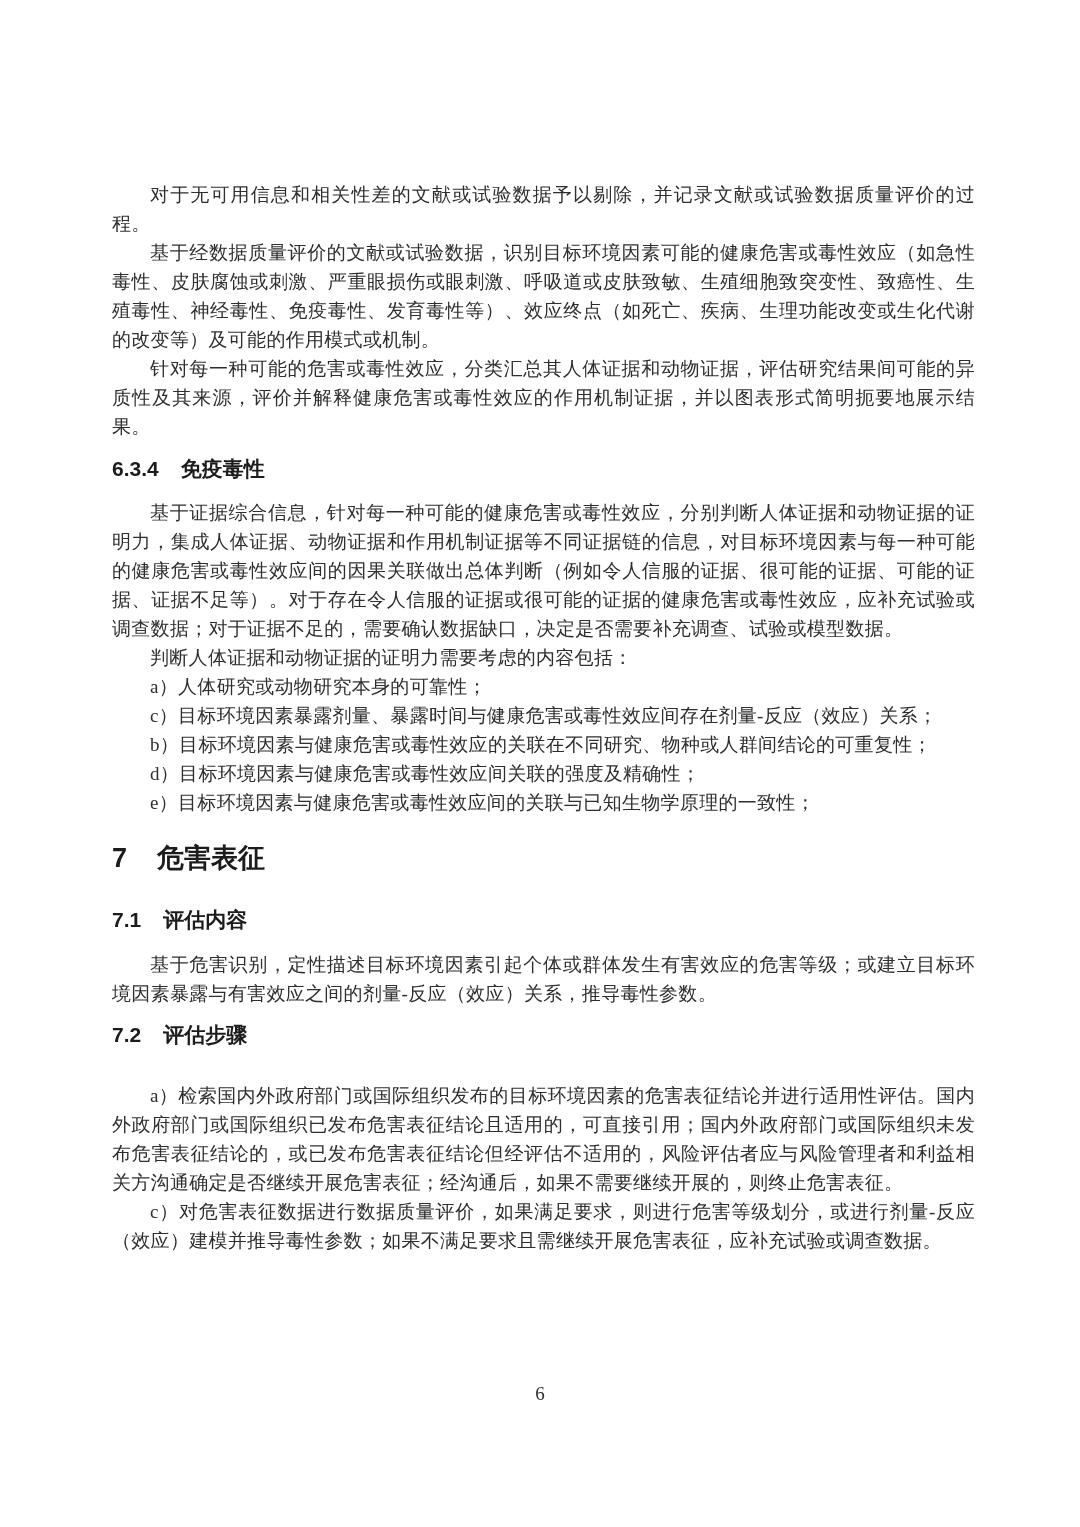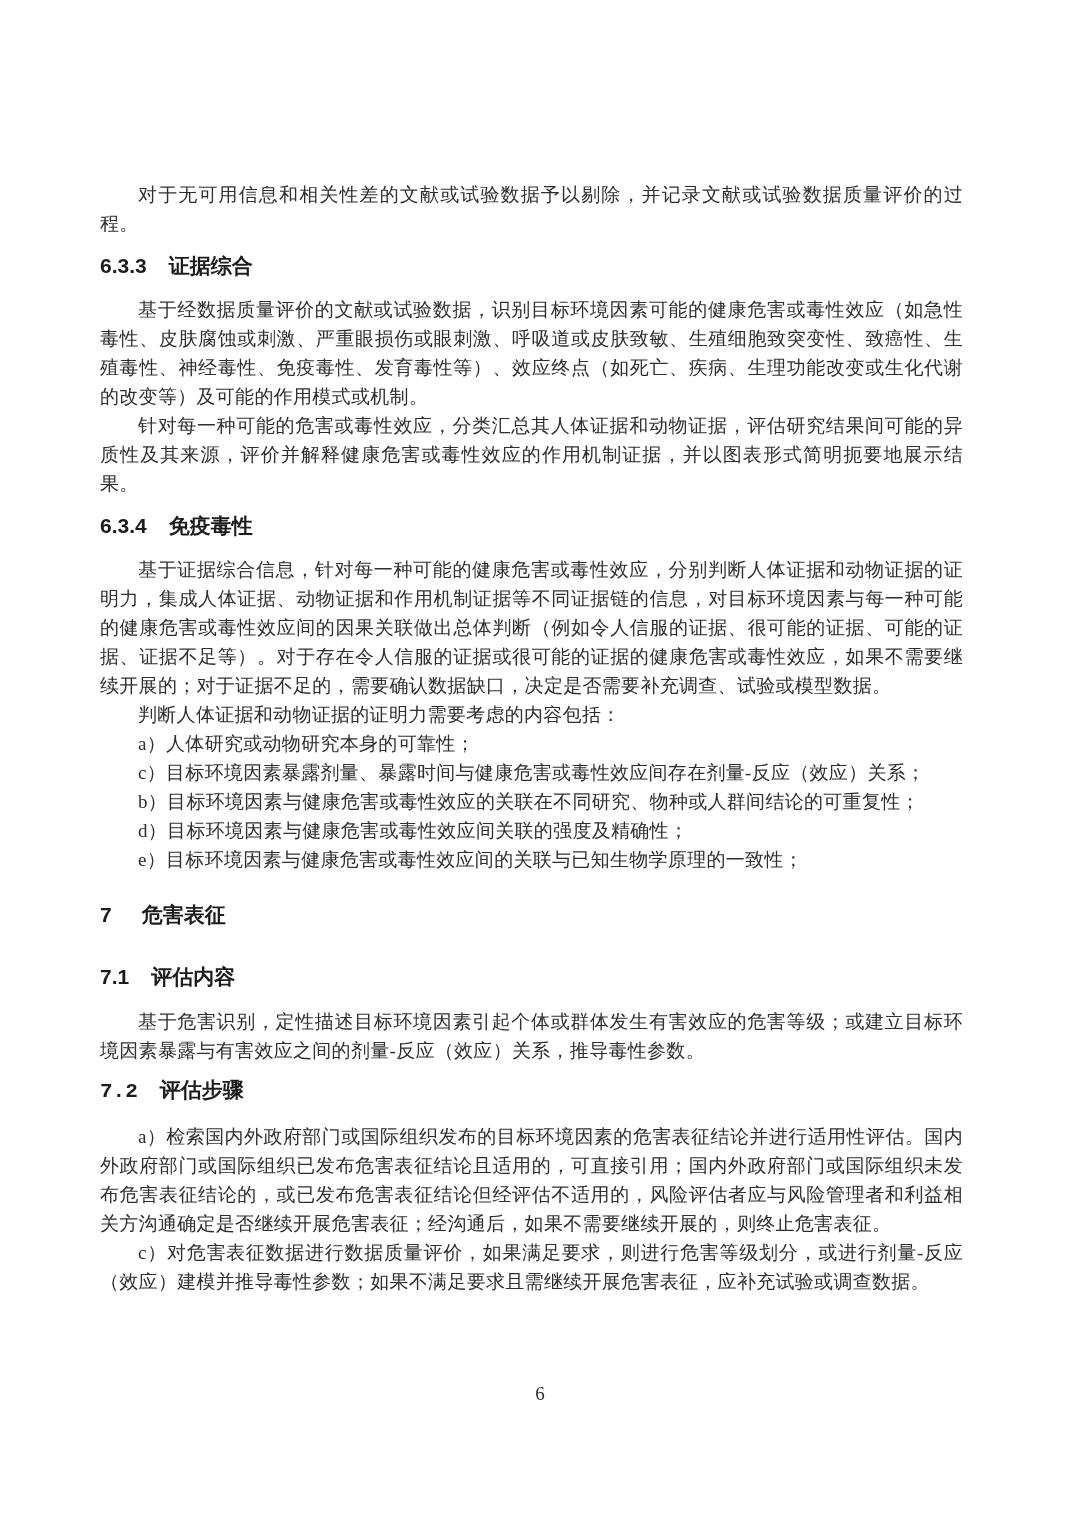--- a/index.html
+++ b/index.html
@@ -11,21 +11,21 @@
     position: relative;
     width: 1080px;
     height: 1527px;
     background: #ffffff;
     overflow: hidden;
     font-family: "Liberation Serif", "DejaVu Serif", serif;
     color: #2e2e2e;
   }
   .content {
     position: absolute;
-    left: 100px;
+    left: 112px;
     top: 180px;
     width: 863px;
   }
   .p {
     margin: 0;
     font-size: 19px;
     line-height: 29px;
     text-align: justify;
     text-justify: inter-character;
     text-indent: 2em;
@@ -37,59 +37,56 @@
     font-weight: 700;
     font-size: 21px;
     line-height: 28px;
     color: #1c1c1c;
   }
   .h-sec .num { margin-right: 22px; }
   .h-chap {
     margin: 27px 0 34px 0;
     font-family: "Liberation Sans", "DejaVu Sans", sans-serif;
     font-weight: 700;
-    font-size: 21px;
+    font-size: 27px;
     line-height: 28px;
     color: #1c1c1c;
   }
   .h-chap .num { margin-right: 30px; }
   .h-71 { margin-top: 0; margin-bottom: 16px; }
-  .h-72 { margin-top: 13px; margin-bottom: 16px; font-family: Liberation Mono, monospace; }
+  .h-72 { margin-top: 13px; margin-bottom: 32px; }
   .page-num {
     position: absolute;
     left: 0;
     right: 0;
     top: 1382px;
     text-align: center;
     font-size: 19px;
     line-height: 24px;
     color: #2e2e2e;
     font-family: "Liberation Serif", "DejaVu Serif", serif;
   }
 </style>
 </head>
 <body>
 
 <div class="page">
   <div class="content">
 
     <p class="p">对于无可用信息和相关性差的文献或试验数据予以剔除，并记录文献或试验数据质量评价的过程。</p>
 
-    <h3 class="h-sec">
-      <span class="num">6.3.3</span><span>证据综合</span>
-    </h3>
 
     <p class="p">基于经数据质量评价的文献或试验数据，识别目标环境因素可能的健康危害或毒性效应（如急性毒性、皮肤腐蚀或刺激、严重眼损伤或眼刺激、呼吸道或皮肤致敏、生殖细胞致突变性、致癌性、生殖毒性、神经毒性、免疫毒性、发育毒性等）、效应终点（如死亡、疾病、生理功能改变或生化代谢的改变等）及可能的作用模式或机制。</p>
     <p class="p">针对每一种可能的危害或毒性效应，分类汇总其人体证据和动物证据，评估研究结果间可能的异质性及其来源，评价并解释健康危害或毒性效应的作用机制证据，并以图表形式简明扼要地展示结果。</p>
 
     <h3 class="h-sec">
       <span class="num">6.3.4</span><span>免疫毒性</span>
     </h3>
 
-    <p class="p">基于证据综合信息，针对每一种可能的健康危害或毒性效应，分别判断人体证据和动物证据的证明力，集成人体证据、动物证据和作用机制证据等不同证据链的信息，对目标环境因素与每一种可能的健康危害或毒性效应间的因果关联做出总体判断（例如令人信服的证据、很可能的证据、可能的证据、证据不足等）。对于存在令人信服的证据或很可能的证据的健康危害或毒性效应，如果不需要继续开展的；对于证据不足的，需要确认数据缺口，决定是否需要补充调查、试验或模型数据。</p>
+    <p class="p">基于证据综合信息，针对每一种可能的健康危害或毒性效应，分别判断人体证据和动物证据的证明力，集成人体证据、动物证据和作用机制证据等不同证据链的信息，对目标环境因素与每一种可能的健康危害或毒性效应间的因果关联做出总体判断（例如令人信服的证据、很可能的证据、可能的证据、证据不足等）。对于存在令人信服的证据或很可能的证据的健康危害或毒性效应，应补充试验或调查数据；对于证据不足的，需要确认数据缺口，决定是否需要补充调查、试验或模型数据。</p>
     <p class="p">判断人体证据和动物证据的证明力需要考虑的内容包括：</p>
 
     <p class="p">a）人体研究或动物研究本身的可靠性；</p>
     <p class="p">c）目标环境因素暴露剂量、暴露时间与健康危害或毒性效应间存在剂量-反应（效应）关系；</p>
     <p class="p">b）目标环境因素与健康危害或毒性效应的关联在不同研究、物种或人群间结论的可重复性；</p>
     <p class="p">d）目标环境因素与健康危害或毒性效应间关联的强度及精确性；</p>
     <p class="p">e）目标环境因素与健康危害或毒性效应间的关联与已知生物学原理的一致性；</p>
 
 
     <h2 class="h-chap">

